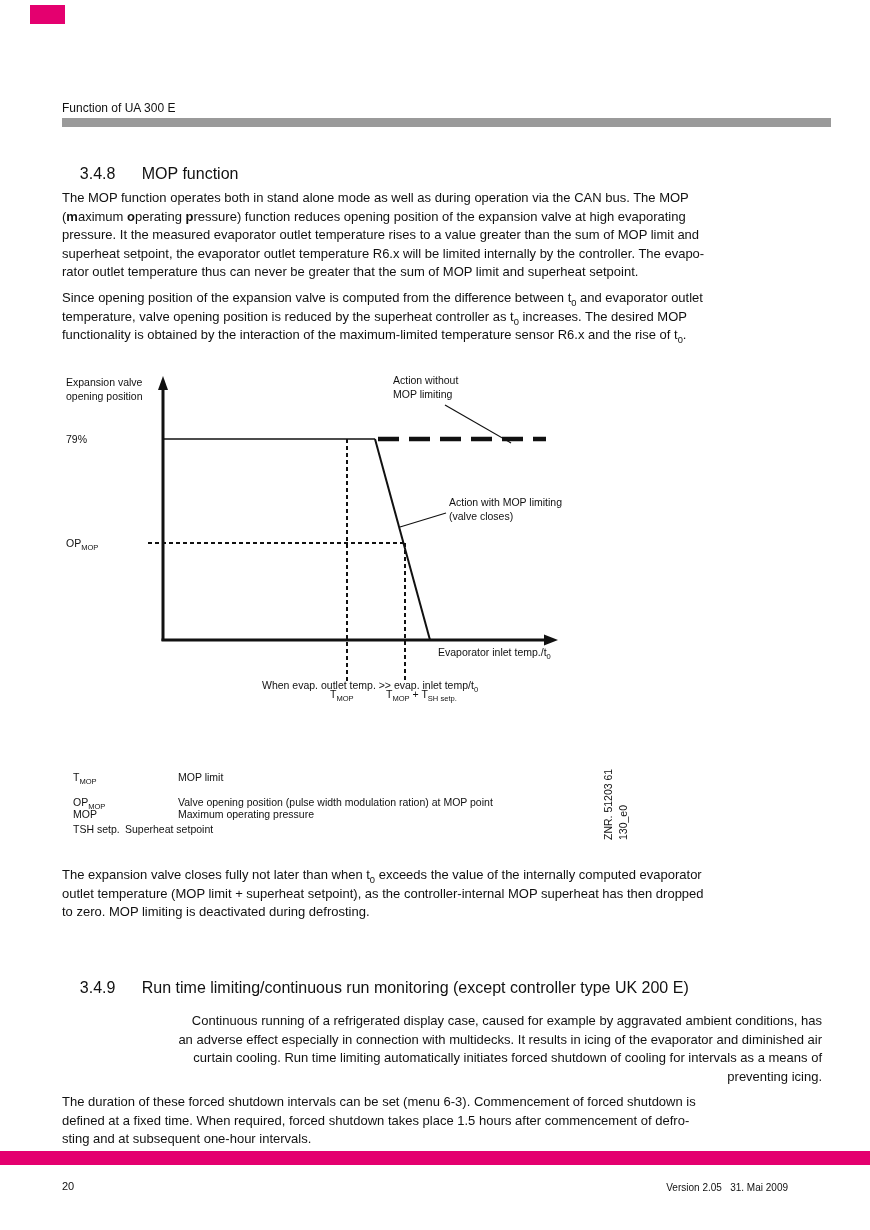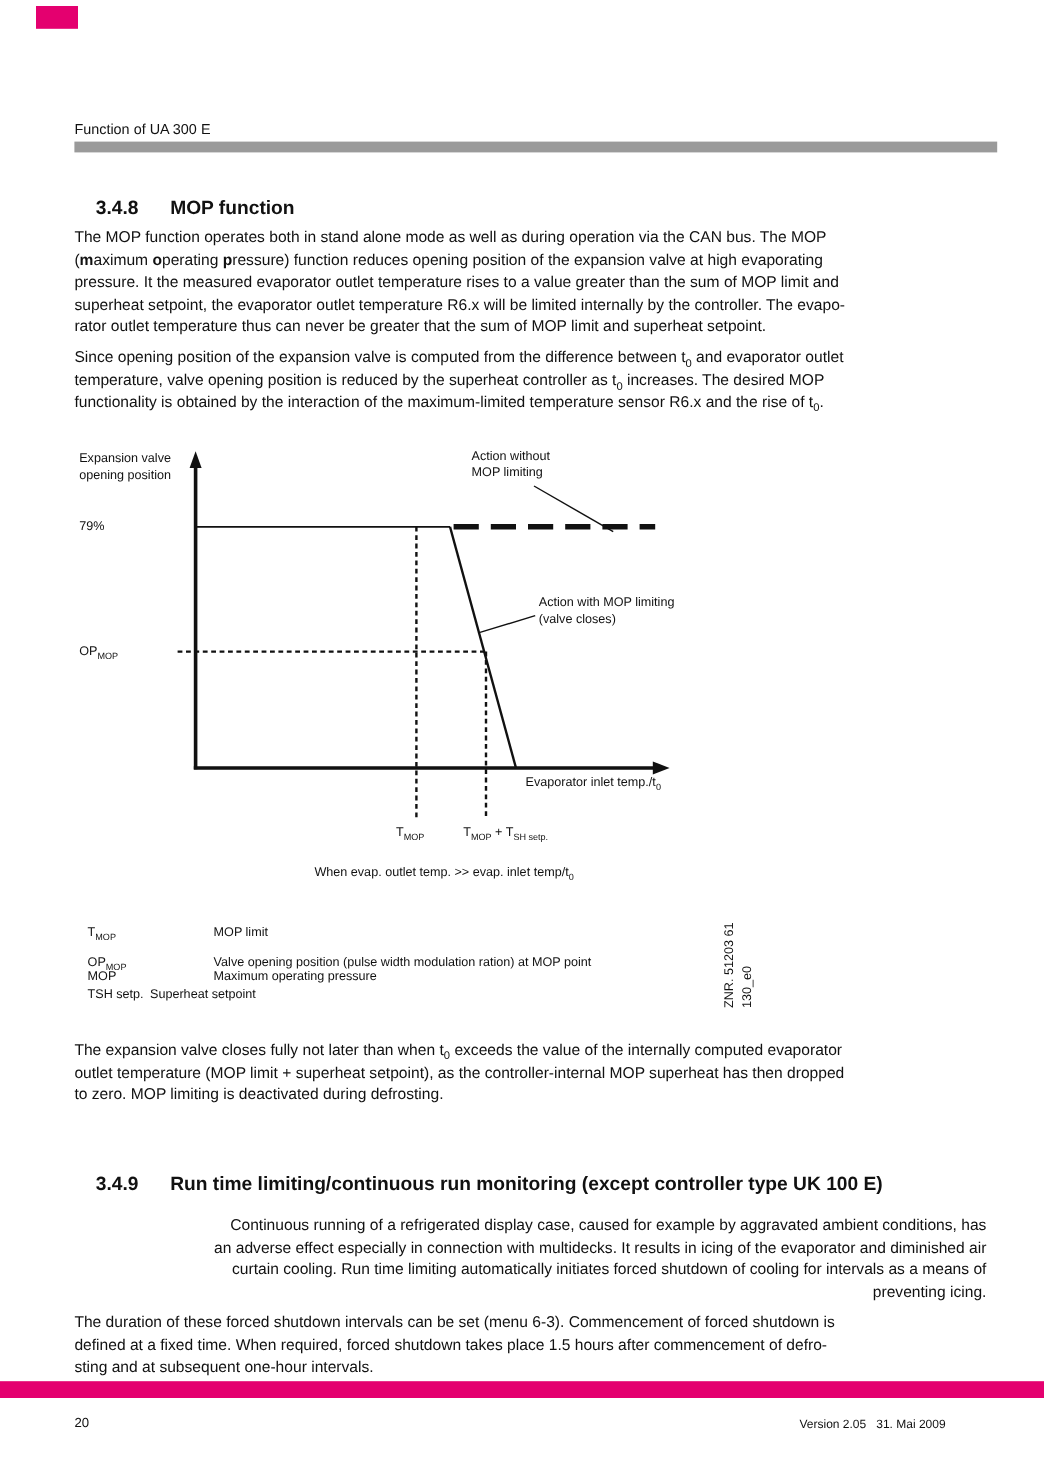--- a/index.html
+++ b/index.html
@@ -21,21 +21,21 @@
   b{font-weight:bold;}
 
   
   .brand-mark{left:30px;top:5px;width:35px;height:19px;background:var(--accent);}
 
   
   .running-head{left:62px;top:101px;font-size:12px;white-space:pre;}
   .header-rule{left:62px;top:118px;width:769px;height:9px;background:var(--rule-gray);}
 
   
-  .sec-heading{left:62px;font-size:16px;font-weight:bold;white-space:pre;}
+  .sec-heading{left:62px;font-size:16px;font-weight:normal;white-space:pre;}
   #h348{top:147px;}
   #h349{top:961px;}
   .sec-num{display:inline-block;width:62px;}
 
   
   .para{left:62px;width:760px;font-size:13px;line-height:18.5px;white-space:pre;}
   #p1{top:189px;}
   #p2{top:289px;}
   #p3{top:866px;}
   #p4{top:1012px;text-align:right;}
@@ -45,21 +45,21 @@
   .fig-svg{left:0;top:370px;}
   .fig-label{font-size:10.5px;line-height:14px;white-space:pre;}
   #fig-ylabel{left:66px;top:375px;}
   #fig-100{left:66px;top:432px;}
   #fig-opmop{left:66px;top:536px;}
   #fig-aw{left:393px;top:373px;}
   #fig-awm{left:449px;top:495px;}
   #fig-xlabel{left:438px;top:645px;}
   #fig-tmop{left:330px;top:687px;}
   #fig-tmoptsh{left:386px;top:687px;}
-  #fig-caption{left:262px;top:720px;}
+  #fig-caption{left:262px;top:678px;}
 
   
   .lg-row{left:0;width:870px;height:13px;}
   #lg1{top:771px;}#lg2{top:783px;margin-top:40px;}#lg3{top:796px;}#lg4{top:808px;}
   .lg-term{position:absolute;left:73px;font-size:10.5px;white-space:pre;}
   .lg-def{position:absolute;left:178px;font-size:10.5px;white-space:pre;}
   #lg2 .lg-def{left:125px;}
 
   
   .doc-num{
@@ -151,21 +151,21 @@
   </div>
 
   <div class="abs doc-num">ZNR. 51203 61
 130_e0</div>
 
   <div class="abs para" id="p3">The expansion valve closes fully not later than when t<sub>0</sub> exceeds the value of the internally computed evaporator
 outlet temperature (MOP limit + superheat setpoint), as the controller-internal MOP superheat has then dropped
 to zero. MOP limiting is deactivated during defrosting.</div>
 
   <div class="abs sec-heading" id="h349">
-    <span class="sec-num">3.4.9</span><span>Run time limiting/continuous run monitoring (except controller type UK 100 E)</span>
+    <span class="sec-num">3.4.9</span><span>Run time limiting/continuous run monitoring (except controller type UK 200 E)</span>
   </div>
 
   <div class="abs para" id="p4">Continuous running of a refrigerated display case, caused for example by aggravated ambient conditions, has
 an adverse effect especially in connection with multidecks. It results in icing of the evaporator and diminished air
 curtain cooling. Run time limiting automatically initiates forced shutdown of cooling for intervals as a means of
 preventing icing.</div>
   <div class="abs para" id="p5">The duration of these forced shutdown intervals can be set (menu 6-3). Commencement of forced shutdown is
 defined at a fixed time. When required, forced shutdown takes place 1.5 hours after commencement of defro-
 sting and at subsequent one-hour intervals.</div>
 

